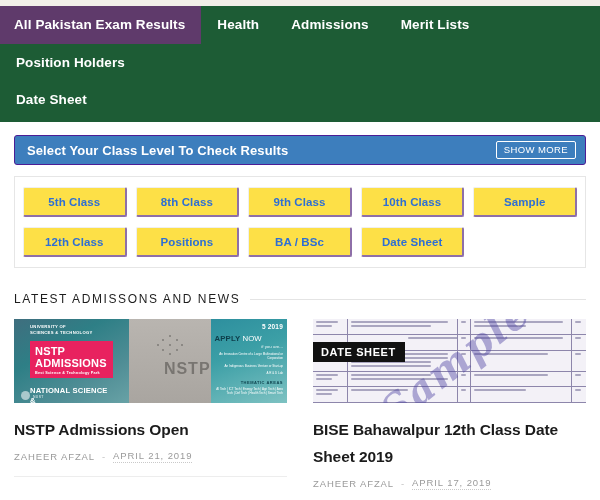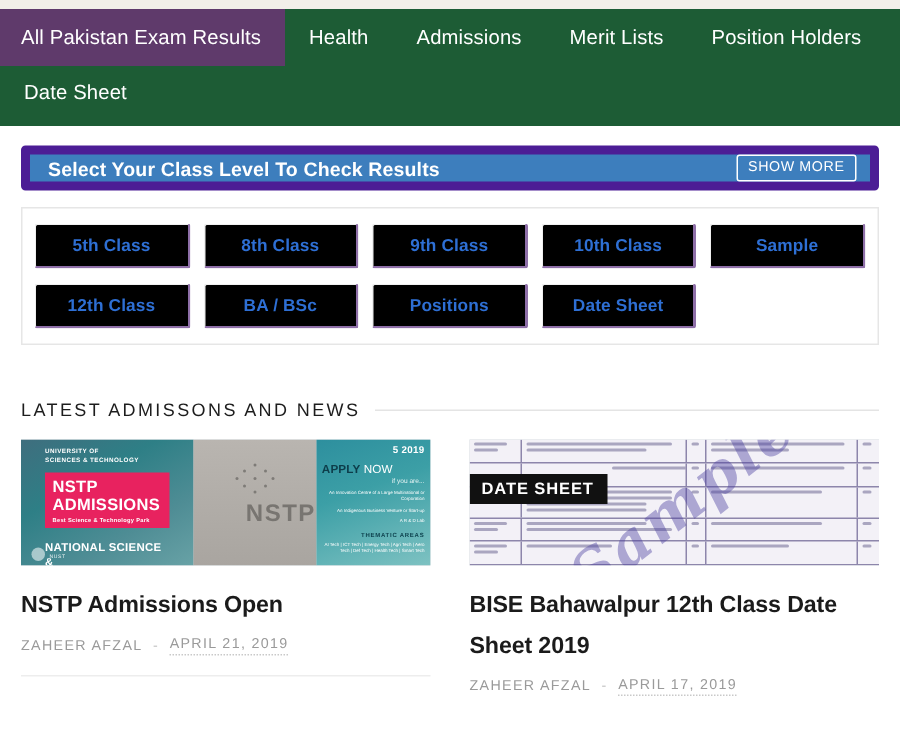--- a/index.html
+++ b/index.html
@@ -25,21 +25,21 @@
     position: relative;
   }
   .nav-row {
     display: flex;
     align-items: stretch;
     flex-wrap: wrap;
   }
   .nav-item {
     color: #ffffff;
     font-size: 13.5px;
-    font-weight: normal;
+    font-weight: bold;
     padding: 11px 16px 11px 16px;
     white-space: nowrap;
     line-height: 16px;
     letter-spacing: 0.1px;
   }
   .nav-item.brand {
     background: #5f3a6b;
     padding-left: 14px;
     padding-right: 16px;
   }
@@ -51,21 +51,21 @@
 
   
   .page {
     padding: 0 14px;
   }
 
   
   .banner {
     margin-top: 13px;
     background: #3d7ebd;
-    border: 6px solid #4c1d95;
+    border: 1px solid #4c1d95;
     border-radius: 3px;
     height: 30px;
     display: flex;
     align-items: center;
     justify-content: space-between;
     padding: 0 9px 0 12px;
     gap: 36px;
   }
   .banner-title {
     color: #ffffff;
@@ -90,39 +90,39 @@
     border: 1px solid #e6e6e6;
     background: #ffffff;
     padding: 10px 8px 10px 8px;
   }
   .class-grid {
     display: grid;
     grid-template-columns: repeat(5, 1fr);
     gap: 10px 9px;
   }
   .class-btn {
-    background: #000000;
+    background: #fde047;
     border: 1px solid #efefef;
     border-right: 2px solid #8e6fa8;
     border-bottom: 2px solid #8e6fa8;
     border-radius: 2px;
     height: 30px;
     display: flex;
     align-items: center;
     justify-content: center;
     color: #2e6fd4;
     font-size: 11.5px;
     font-weight: bold;
     letter-spacing: 0.1px;
     white-space: nowrap;
   }
 
   
   .section-head {
-    margin-top: 36px;
+    margin-top: 24px;
     display: flex;
     align-items: center;
     gap: 10px;
   }
   .section-head-text {
     font-size: 12px;
     letter-spacing: 1.6px;
     color: #1d1d1d;
     white-space: nowrap;
     font-weight: normal;
@@ -299,22 +299,22 @@
   </div>
 
   <div class="class-panel">
     <div class="class-grid">
       <div class="class-btn">5th Class</div>
       <div class="class-btn">8th Class</div>
       <div class="class-btn">9th Class</div>
       <div class="class-btn">10th Class</div>
       <div class="class-btn">Sample</div>
       <div class="class-btn">12th Class</div>
+      <div class="class-btn">Positions</div>
       <div class="class-btn">BA / BSc</div>
-      <div class="class-btn">Positions</div>
       <div class="class-btn">Date Sheet</div>
     </div>
   </div>
 
   <div class="section-head">
     <div class="section-head-text">LATEST ADMISSONS AND NEWS</div>
     <div class="section-head-rule"></div>
   </div>
 
   <div class="articles">

